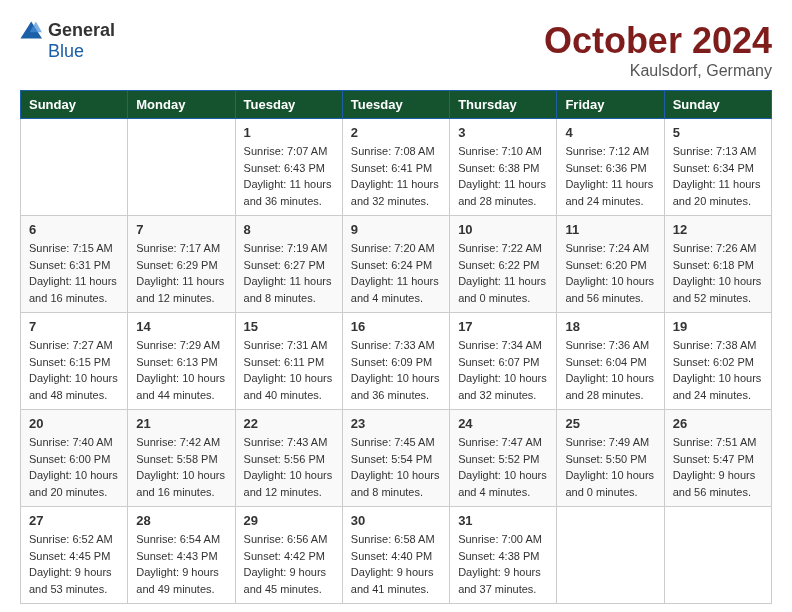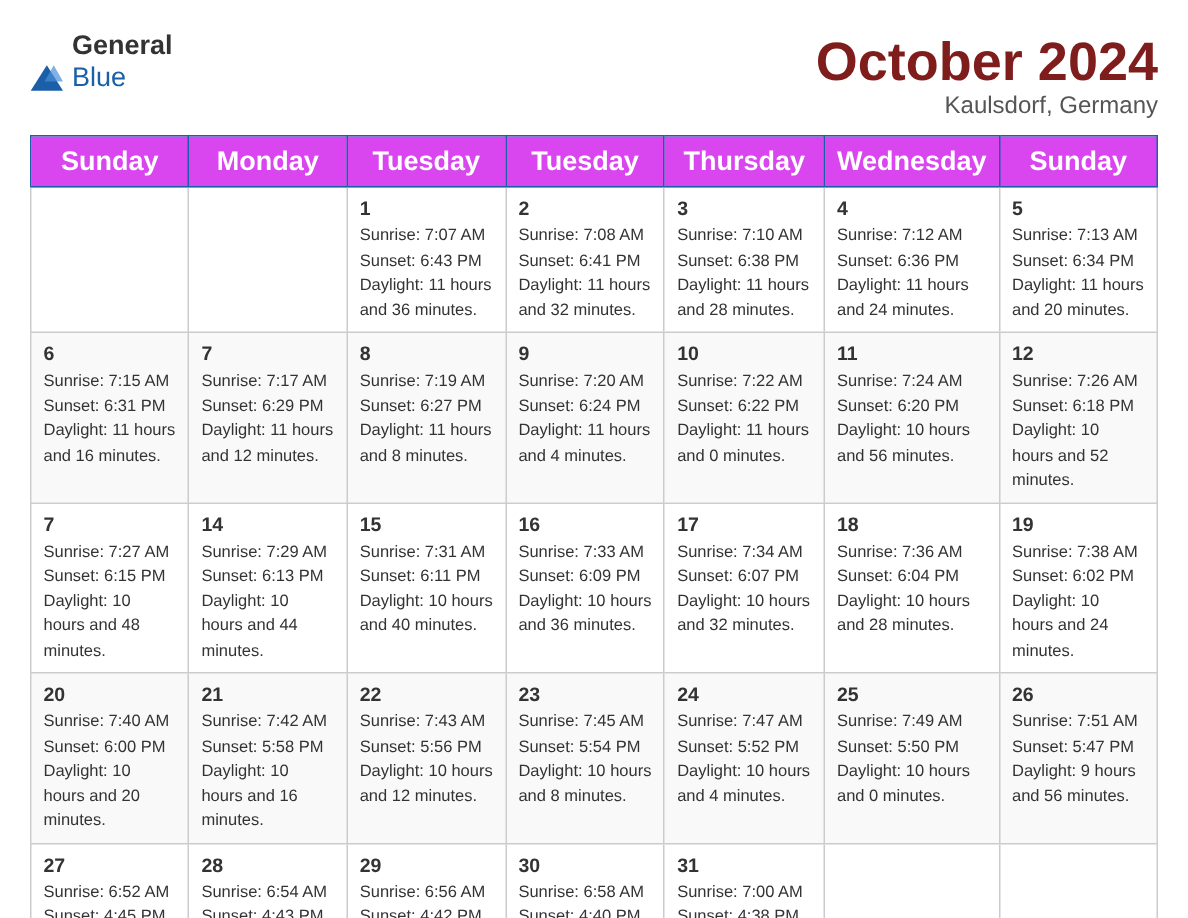--- a/index.html
+++ b/index.html
@@ -11,21 +11,21 @@
       padding: 20px;
     }
     .header-section {
       display: flex;
       justify-content: space-between;
       align-items: flex-start;
       margin-bottom: 10px;
     }
     .logo {
       display: flex;
-      align-items: flex-end;
+      align-items: flex-start;
       gap: 4px;
     }
     .logo-icon {
       width: 24px;
       height: 20px;
     }
     .title-block {
       text-align: right;
     }
     .month-title {
@@ -36,25 +36,25 @@
     .location-title {
       font-size: 16px;
       color: #555;
     }
     .calendar-table {
       width: 100%;
       border-collapse: collapse;
       border: 1px solid #ccc;
     }
     .calendar-table th {
-      background-color: #d946ef;
+      background-color: #14532d;
       color: #fff;
-      text-align: center;
+      text-align: left;
       padding: 6px 8px;
-      font-size: 18px;
+      font-size: 13px;
       border: 1px solid #1a5fa8;
     }
     .calendar-table td {
       vertical-align: top;
       padding: 6px 8px;
       border: 1px solid #ccc;
       font-size: 11px;
       color: #333;
       min-height: 80px;
       width: calc(100% / 7);
@@ -98,21 +98,21 @@
 </div>
 
 <table class="calendar-table">
   <thead>
     <tr>
     <th>Sunday</th>
         <th>Monday</th>
         <th>Tuesday</th>
         <th>Tuesday</th>
         <th>Thursday</th>
-        <th>Wednesday</th>
+        <th>Friday</th>
         <th>Sunday</th>
       </tr>
   </thead>
   <tbody id="calendar-body">
   <tr>
         <td class="empty-cell"></td>
         <td class="empty-cell"></td>
         <td>
           <span class="day-number">1</span>
           <div class="day-info">Sunrise: 7:07 AM<br>Sunset: 6:43 PM<br>Daylight: 11 hours and 36 minutes.</div>

